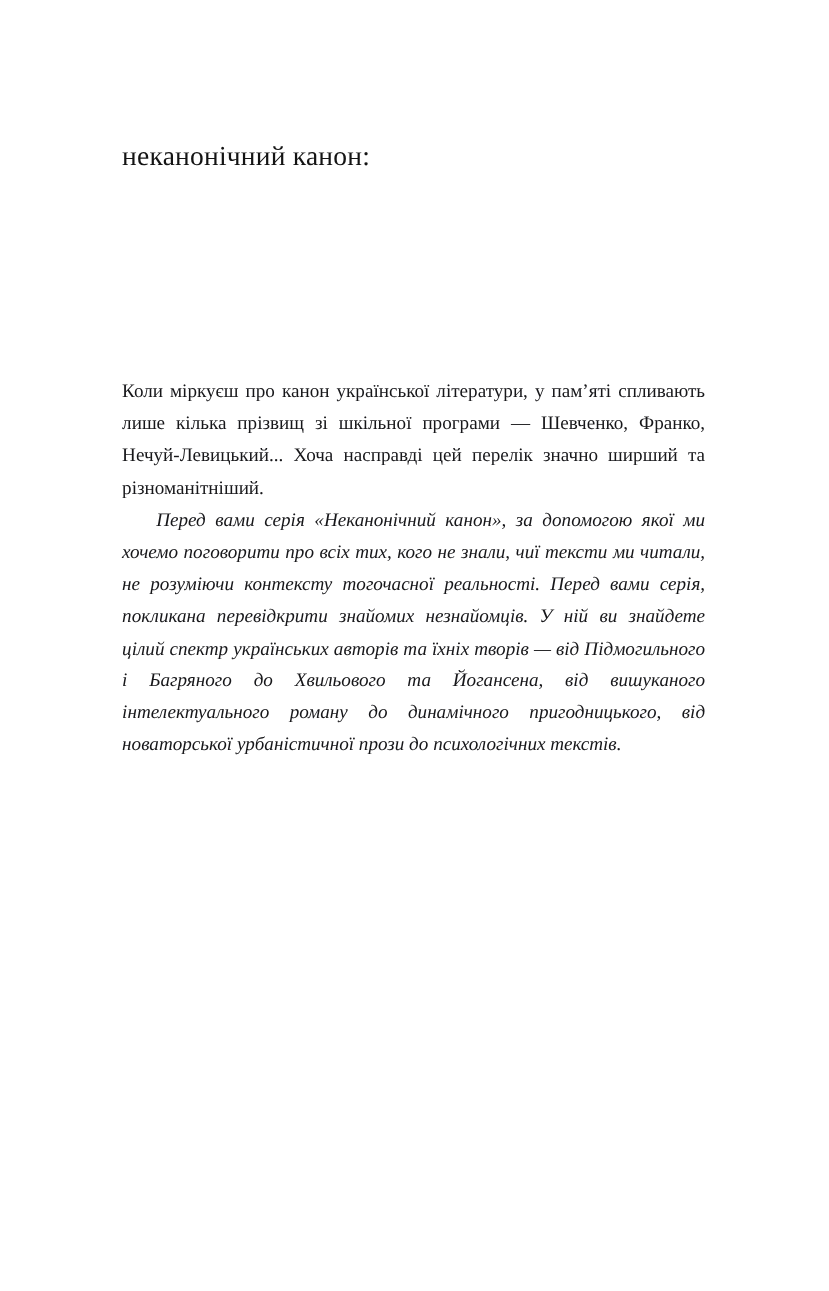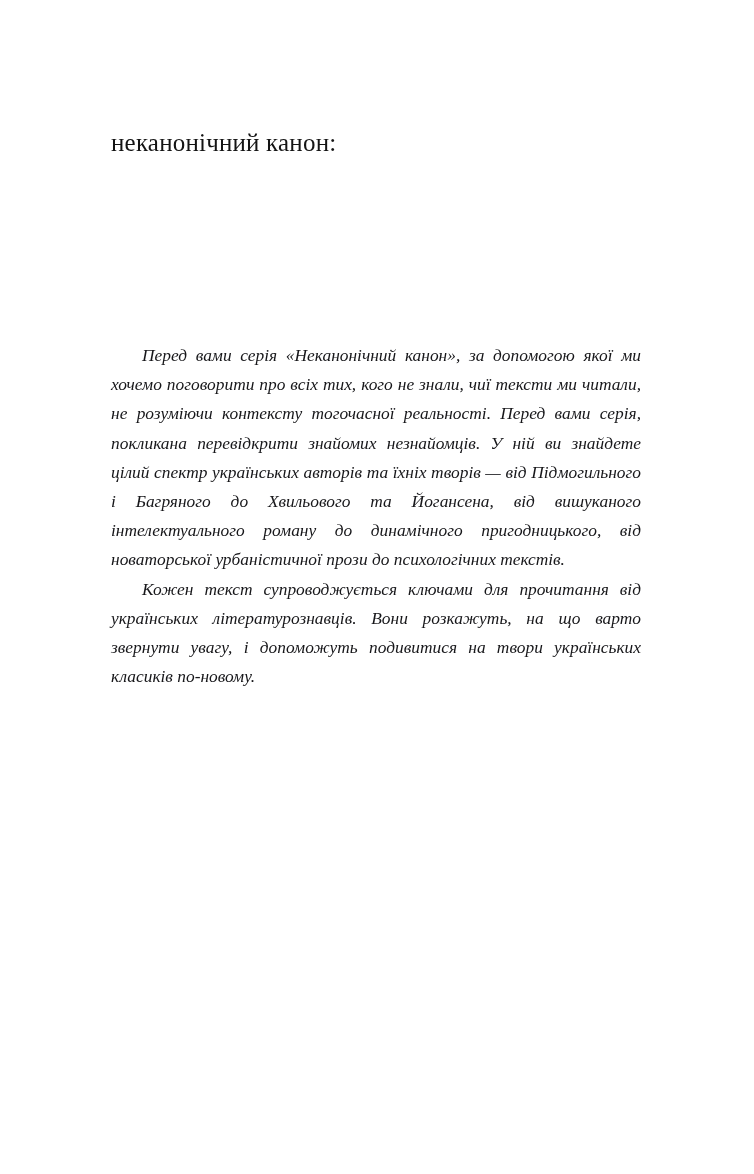--- a/index.html
+++ b/index.html
@@ -52,17 +52,17 @@
   }
 </style>
 </head>
 <body>
 
 <div class="page">
 
   <h1 class="page-title">неканонічний канон:</h1>
 
   <div class="body-block">
+    <p>Коли міркуєш про канон української літератури, у пам’яті спливають лише кілька прізвищ зі шкільної програми — Шевченко, Франко, Нечуй-Левицький... Хоча насправді цей перелік значно ширший та різноманітніший.</p>
     <p class="indent">Перед вами серія «Неканонічний канон», за допомогою якої ми хочемо поговорити про всіх тих, кого не знали, чиї тексти ми читали, не розуміючи контексту тогочасної реальності. Перед вами серія, покликана перевідкрити знайомих незнайомців. У ній ви знайдете цілий спектр українських авторів та їхніх творів — від Підмогильного і Багряного до Хвильового та Йогансена, від вишуканого інтелектуального роману до динамічного пригодницького, від новаторської урбаністичної прози до психологічних текстів.</p>
-    <p class="indent">Кожен текст супроводжується ключами для прочитання від українських літературознавців. Вони розкажуть, на що варто звернути увагу, і допоможуть подивитися на твори українських класиків по-новому.</p>
   </div>
 
 </div>
 
 </body></html>

